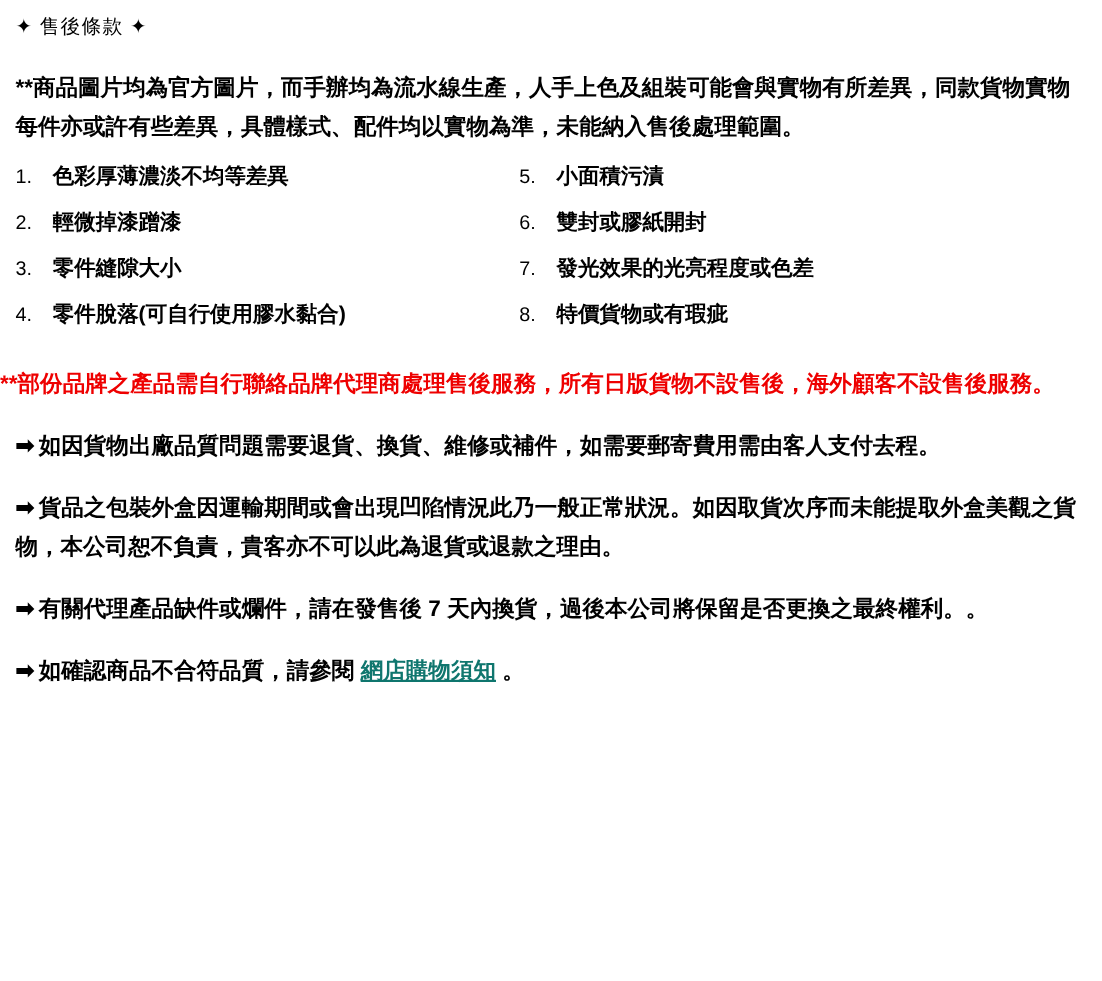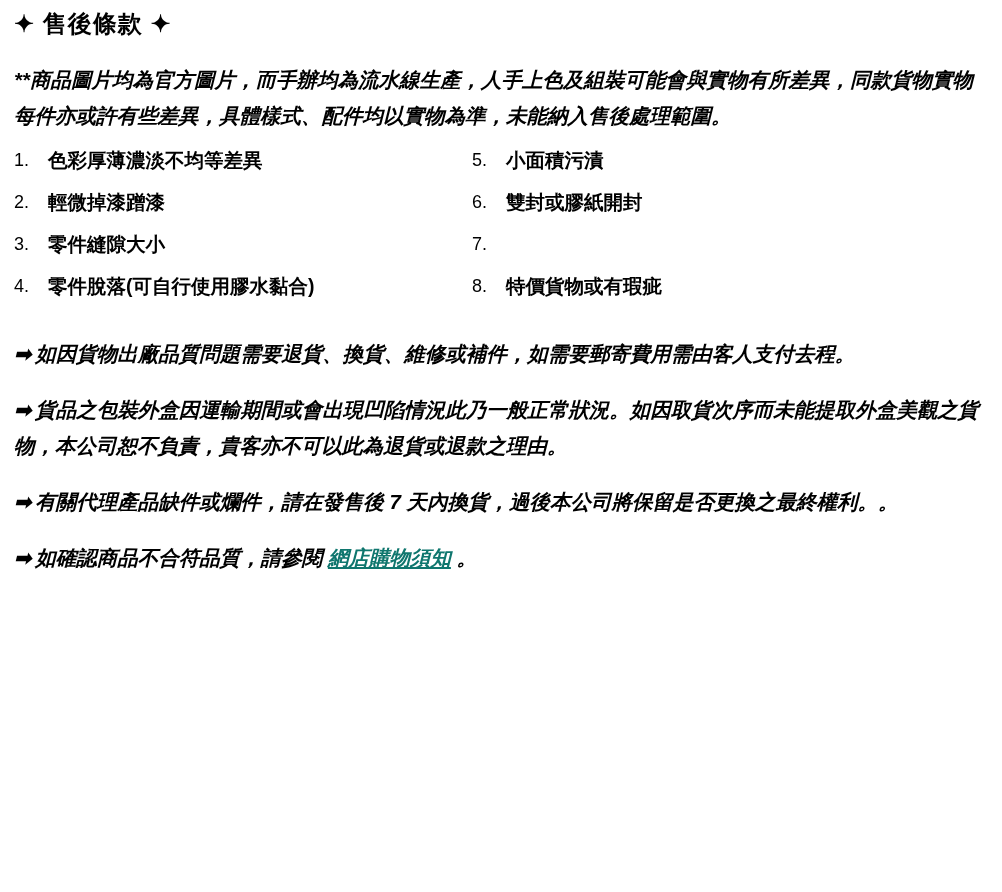--- a/index.html
+++ b/index.html
@@ -15,32 +15,31 @@
     overflow: hidden;
   }
   .page {
     position: relative;
     width: 1002px;
     height: 892px;
     padding: 0;
     box-sizing: border-box;
   }
   .title {
-    font-size: 24px;
-    font-weight: bold;
+    font-size: 18px;
+    font-weight: normal;
     letter-spacing: 1px;
     margin: 8px 0 0 14px;
     line-height: 32px;
   }
   .para {
     font-size: 20.5px;
     line-height: 36px;
     font-weight: bold;
     margin: 0 16px 0 14px;
-    font-style: italic;
   }
   .p-intro {
     margin-top: 22px;
     width: 960px;
   }
   .p-notcover {
     margin-top: 36px;
     font-size: 20.5px;
     line-height: 34px;
     font-weight: bold;
@@ -143,29 +142,31 @@
       <div class="li">
         <span class="num">5.</span>
         <span class="txt">小面積污漬</span>
       </div>
       <div class="li">
         <span class="num">6.</span>
         <span class="txt">雙封或膠紙開封</span>
       </div>
       <div class="li">
         <span class="num">7.</span>
+        <span class="txt">發光效果的光亮程度或色差</span>
       </div>
       <div class="li">
         <span class="num">8.</span>
         <span class="txt">特價貨物或有瑕疵</span>
       </div>
     </div>
   </div>
 
 
+  <div class="p-red">**部份品牌之產品需自行聯絡品牌代理商處理售後服務，所有日版貨物不設售後，海外顧客不設售後服務。</div>
 
   <div class="para p-bullet">
     <span class="arrow">➡</span><span>如因貨物出廠品質問題需要退貨、換貨、維修或補件，如需要郵寄費用需由客人支付去程。</span>
   </div>
 
   <div class="para p-bullet">
     <span class="arrow">➡</span><span>貨品之包裝外盒因運輸期間或會出現凹陷情況此乃一般正常狀況。如因取貨次序而未能提取外盒美觀之貨物，本公司恕不負責，貴客亦不可以此為退貨或退款之理由。</span>
   </div>
 
   <div class="para p-bullet">

